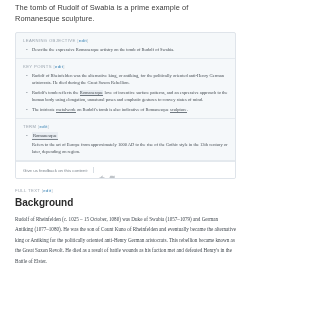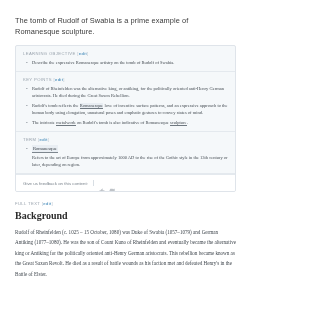--- a/index.html
+++ b/index.html
@@ -16,21 +16,21 @@
     -webkit-font-smoothing: antialiased;
   }
   .page {
     width: 250px;
     height: 323px;
     position: relative;
     box-sizing: border-box;
   }
   .lede {
     margin: 0;
-    padding: 16px 16px 0 15px;
+    padding: 3px 16px 0 15px;
     font-size: 7.4px;
     line-height: 10.5px;
     color: #3a3a3a;
     font-family: "Liberation Sans", sans-serif;
     letter-spacing: 0.01em;
   }
   .summary-card {
     margin: 8px 14px 0 15px;
     border: 1px solid #dfe4ea;
     border-radius: 2px;
@@ -133,21 +133,21 @@
     color: #9aa4ae;
     font-family: "Liberation Sans", sans-serif;
     white-space: nowrap;
   }
   h2.bg-title {
     margin: 3px 15px 0 15px;
     font-size: 10px;
     line-height: 13px;
     font-weight: bold;
     color: #2b2b2b;
-    font-family: Liberation Serif, serif;
+    font-family: Liberation Sans, sans-serif;
   }
   .body-copy {
     margin: 5px 14px 0 15px;
     font-family: "Liberation Serif", serif;
     font-size: 5.1px;
     line-height: 10.4px;
     color: #3f464d;
     text-align: left;
   }
 </style>

